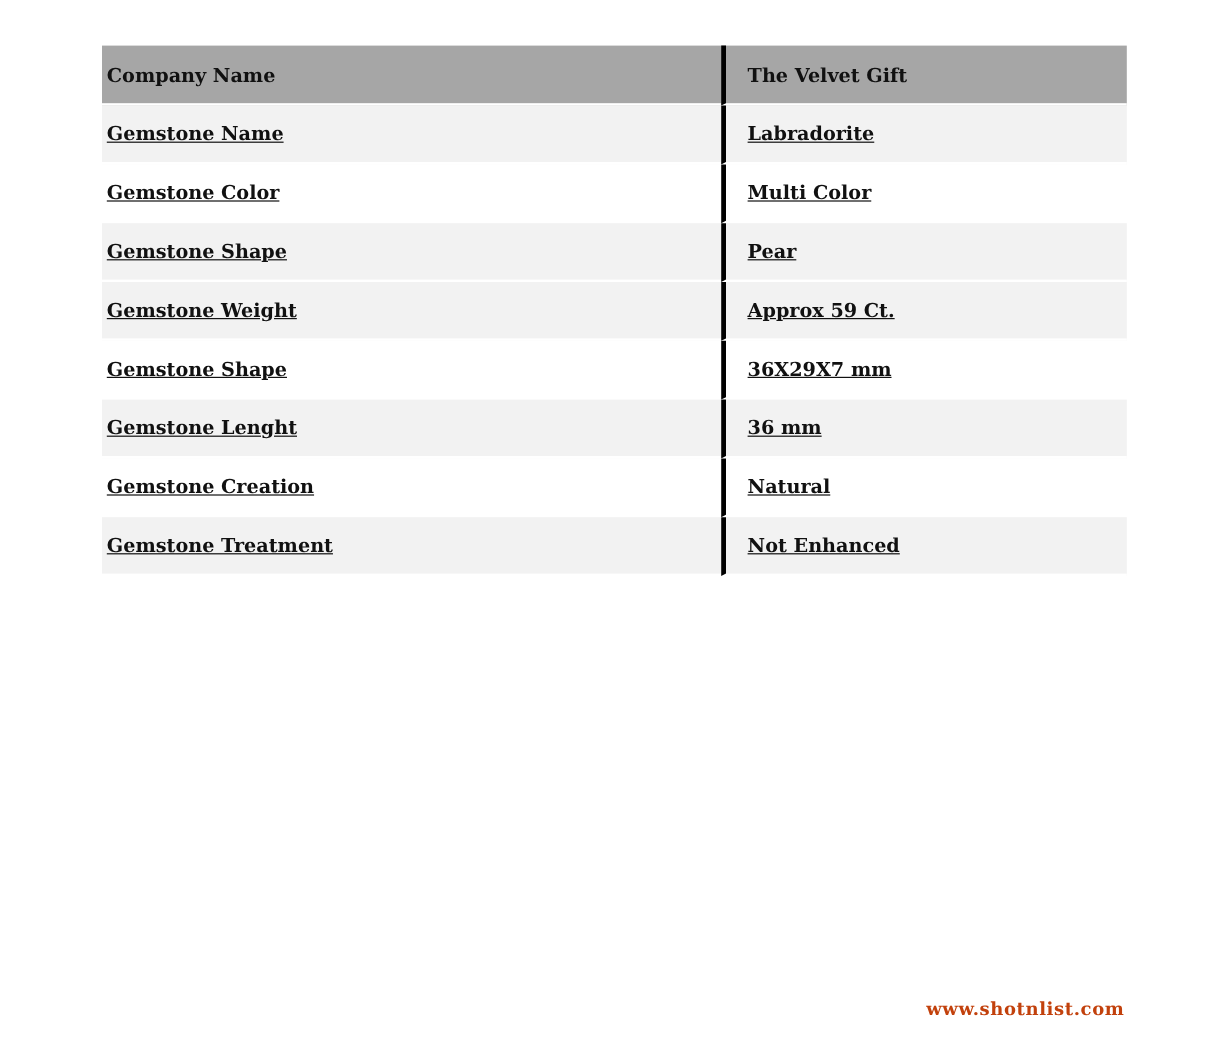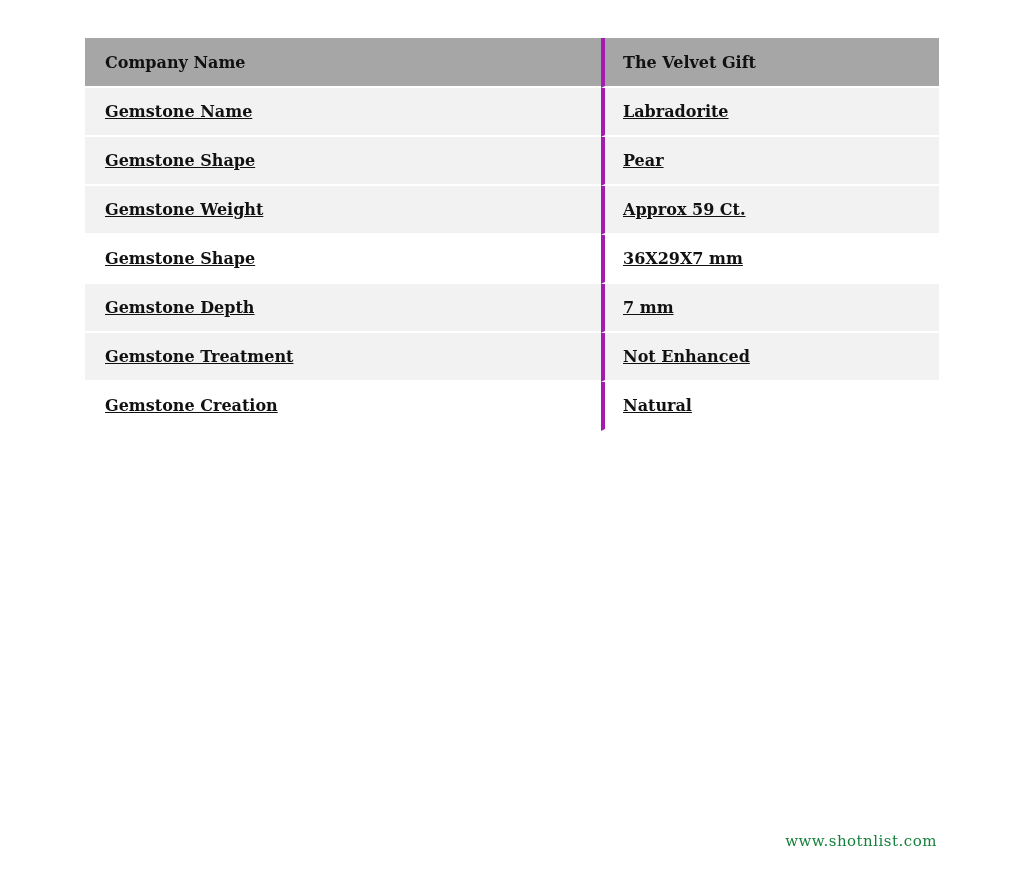--- a/index.html
+++ b/index.html
@@ -32,87 +32,91 @@
     font-size: 16px;
     color: #111111;
     vertical-align: middle;
     border-bottom: 2px solid #ffffff;
     box-sizing: border-box;
     overflow: hidden;
     white-space: nowrap;
   }
   td.label-cell {
     width: 516px;
-    padding-left: 20px;
+    padding-left: 4px;
   }
   td.value-cell {
     width: 338px;
     padding-left: 18px;
-    border-left: 4px solid #a21caf;
+    border-left: 4px solid #000000;
   }
   tr.header-row td {
     height: 50px;
     background: #a6a6a6;
   }
   tr.data-row td {
     height: 49px;
     background: #ffffff;
     text-decoration: underline;
   }
   tr.data-row.alt td {
     background: #f2f2f2;
   }
   .watermark {
     position: absolute;
     top: 832px;
     right: 87px;
     font-family: "DejaVu Serif", serif;
-    font-weight: normal;
+    font-weight: bold;
     font-size: 15px;
-    color: #15803d;
+    color: #c2410c;
     letter-spacing: 0.5px;
   }
 </style>
 </head>
 <body>
 
 <div class="page">
 
   <table class="spec-table">
     <tbody id="table-body">
       <tr class="header-row">
         <td class="label-cell">Company Name</td>
         <td class="value-cell">The Velvet Gift</td>
       </tr>
     <tr class="data-row alt">
           <td class="label-cell">Gemstone Name</td>
           <td class="value-cell">Labradorite</td>
         </tr>
+        <tr class="data-row">
+          <td class="label-cell">Gemstone Color</td>
+          <td class="value-cell">Multi Color</td>
+        </tr>
         <tr class="data-row alt">
           <td class="label-cell">Gemstone Shape</td>
           <td class="value-cell">Pear</td>
         </tr>
         <tr class="data-row alt">
           <td class="label-cell">Gemstone Weight</td>
           <td class="value-cell">Approx 59 Ct.</td>
         </tr>
         <tr class="data-row">
           <td class="label-cell">Gemstone Shape</td>
           <td class="value-cell">36X29X7 mm</td>
         </tr>
         <tr class="data-row alt">
-          <td class="label-cell">Gemstone Depth</td>
-          <td class="value-cell">7 mm</td>
+          <td class="label-cell">Gemstone Lenght</td>
+          <td class="value-cell">36 mm</td>
+        </tr>
+        <tr class="data-row">
+          <td class="label-cell">Gemstone Creation</td>
+          <td class="value-cell">Natural</td>
         </tr>
         <tr class="data-row alt">
           <td class="label-cell">Gemstone Treatment</td>
           <td class="value-cell">Not Enhanced</td>
-        </tr>
-        <tr class="data-row">
-          <td class="label-cell">Gemstone Creation</td>
-          <td class="value-cell">Natural</td>
         </tr>
       </tbody>
   </table>
 
   <div class="watermark">www.shotnlist.com</div>
 
 </div>
 
 </body></html>

